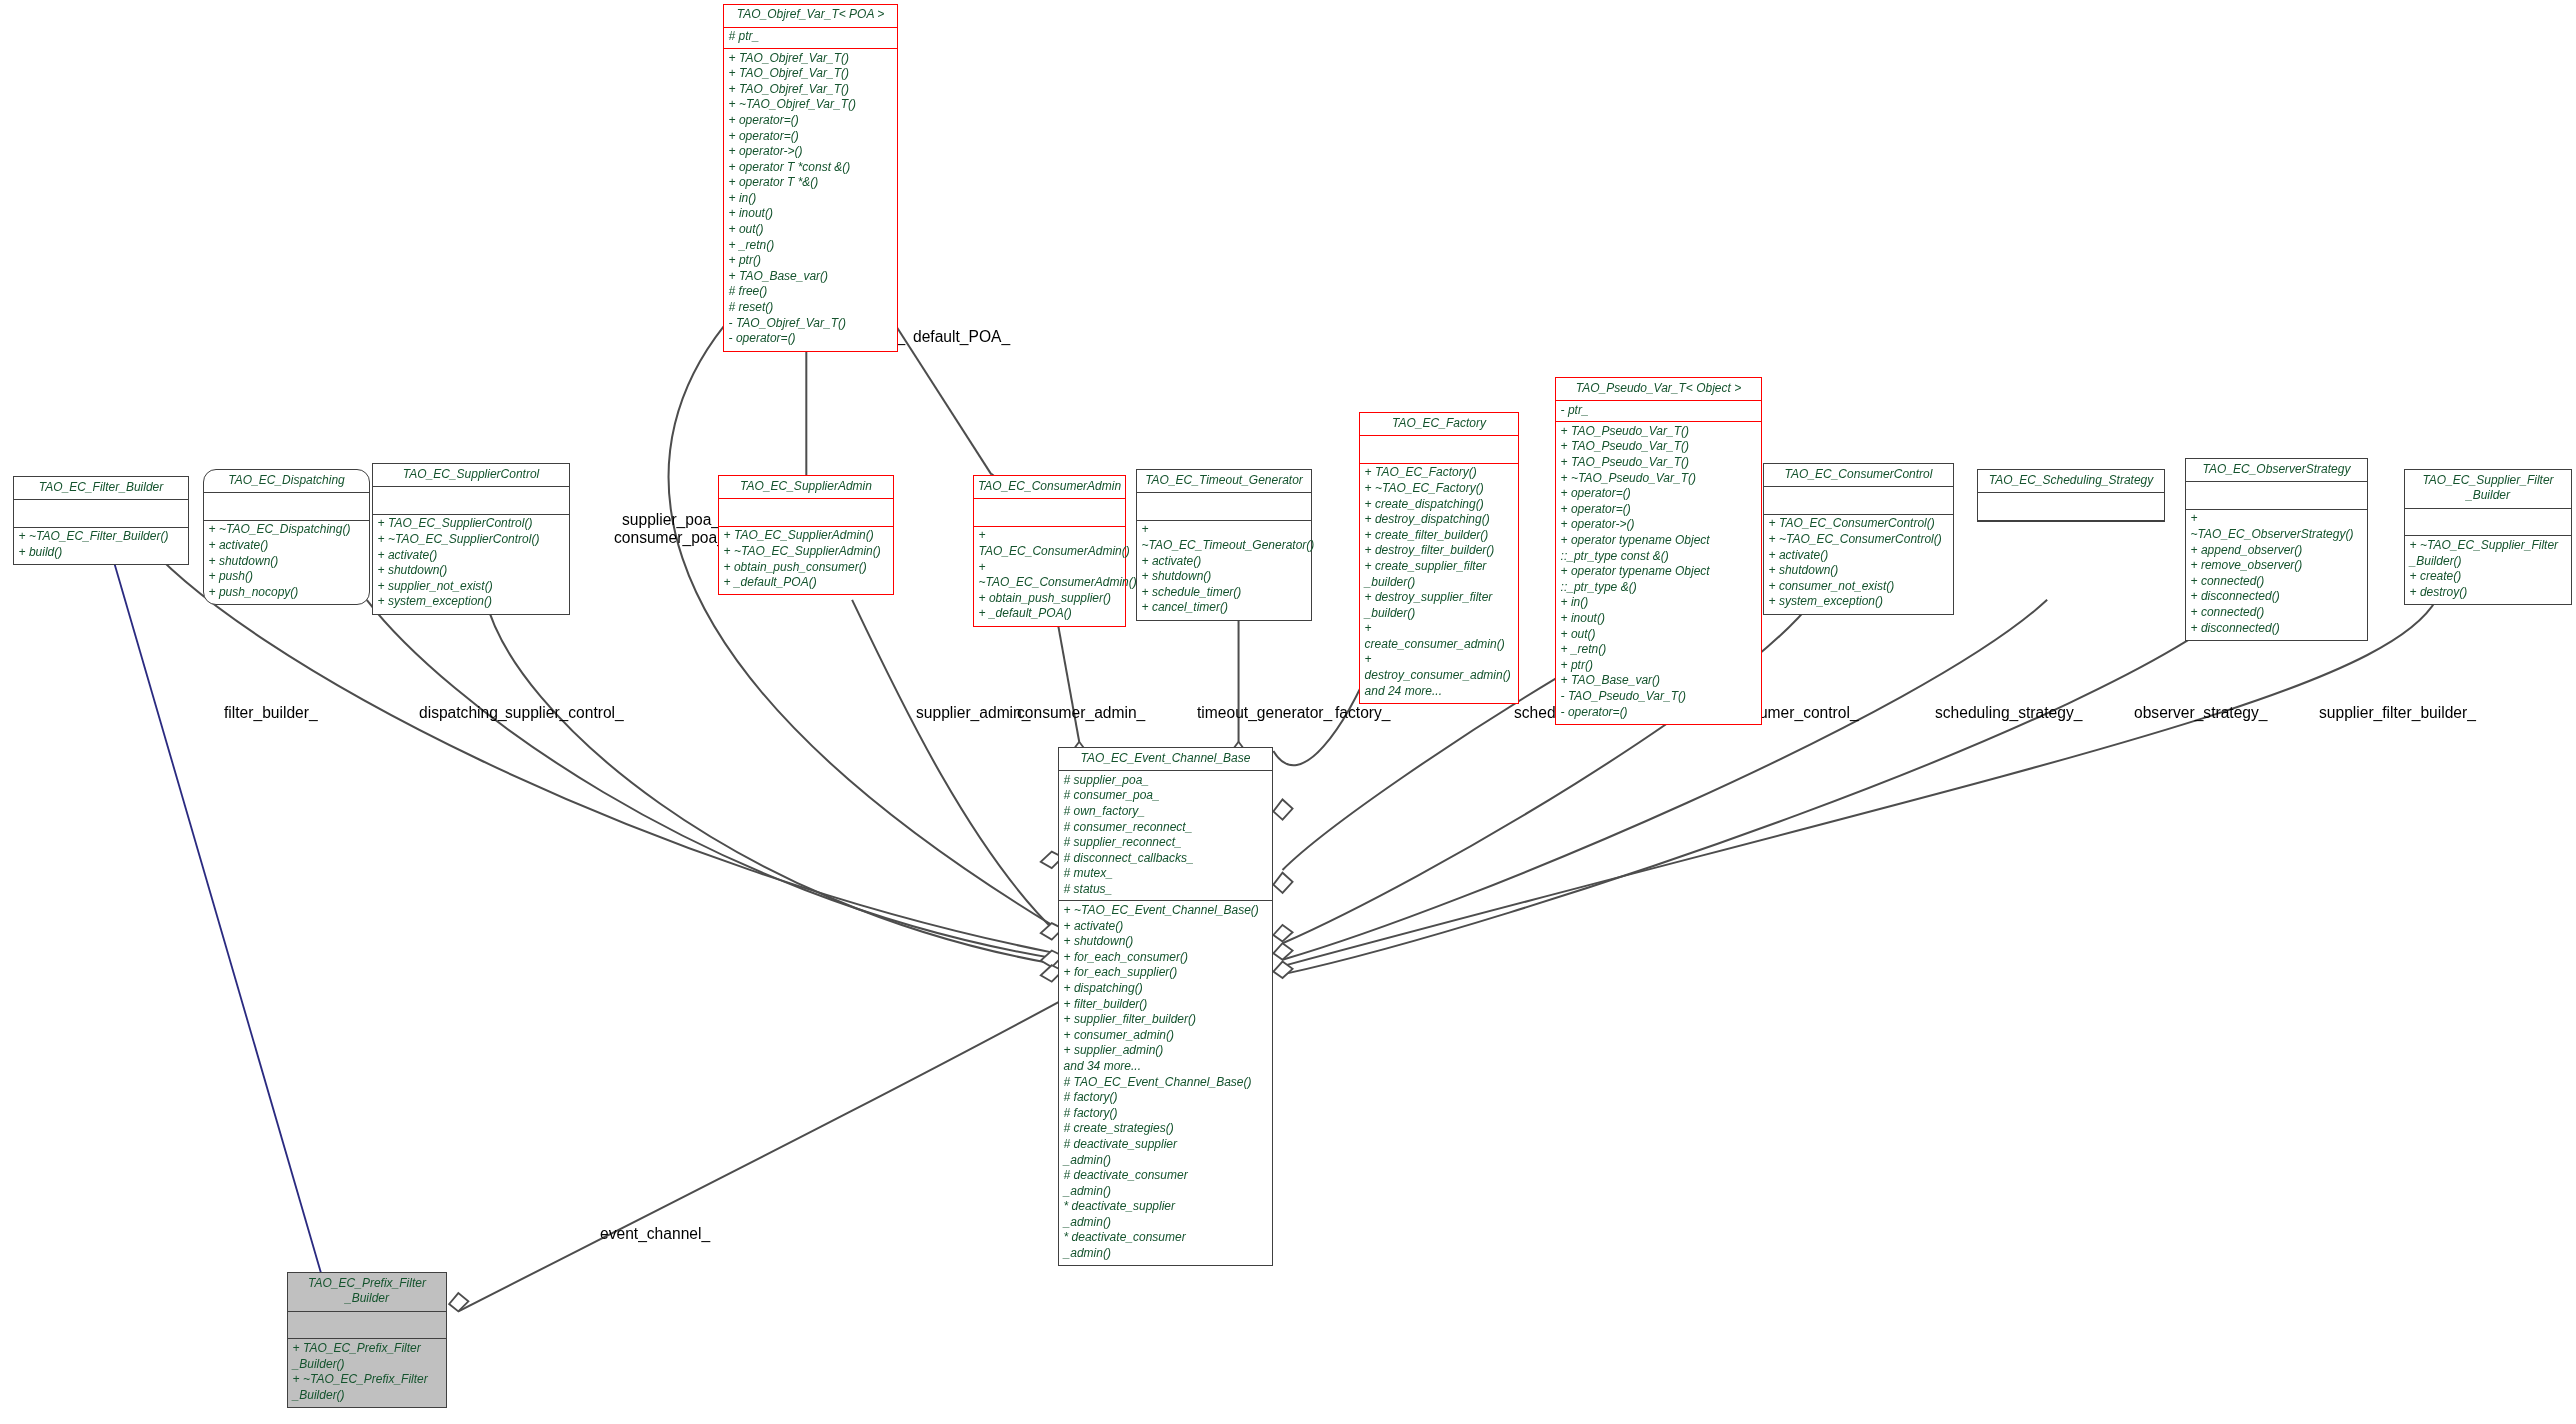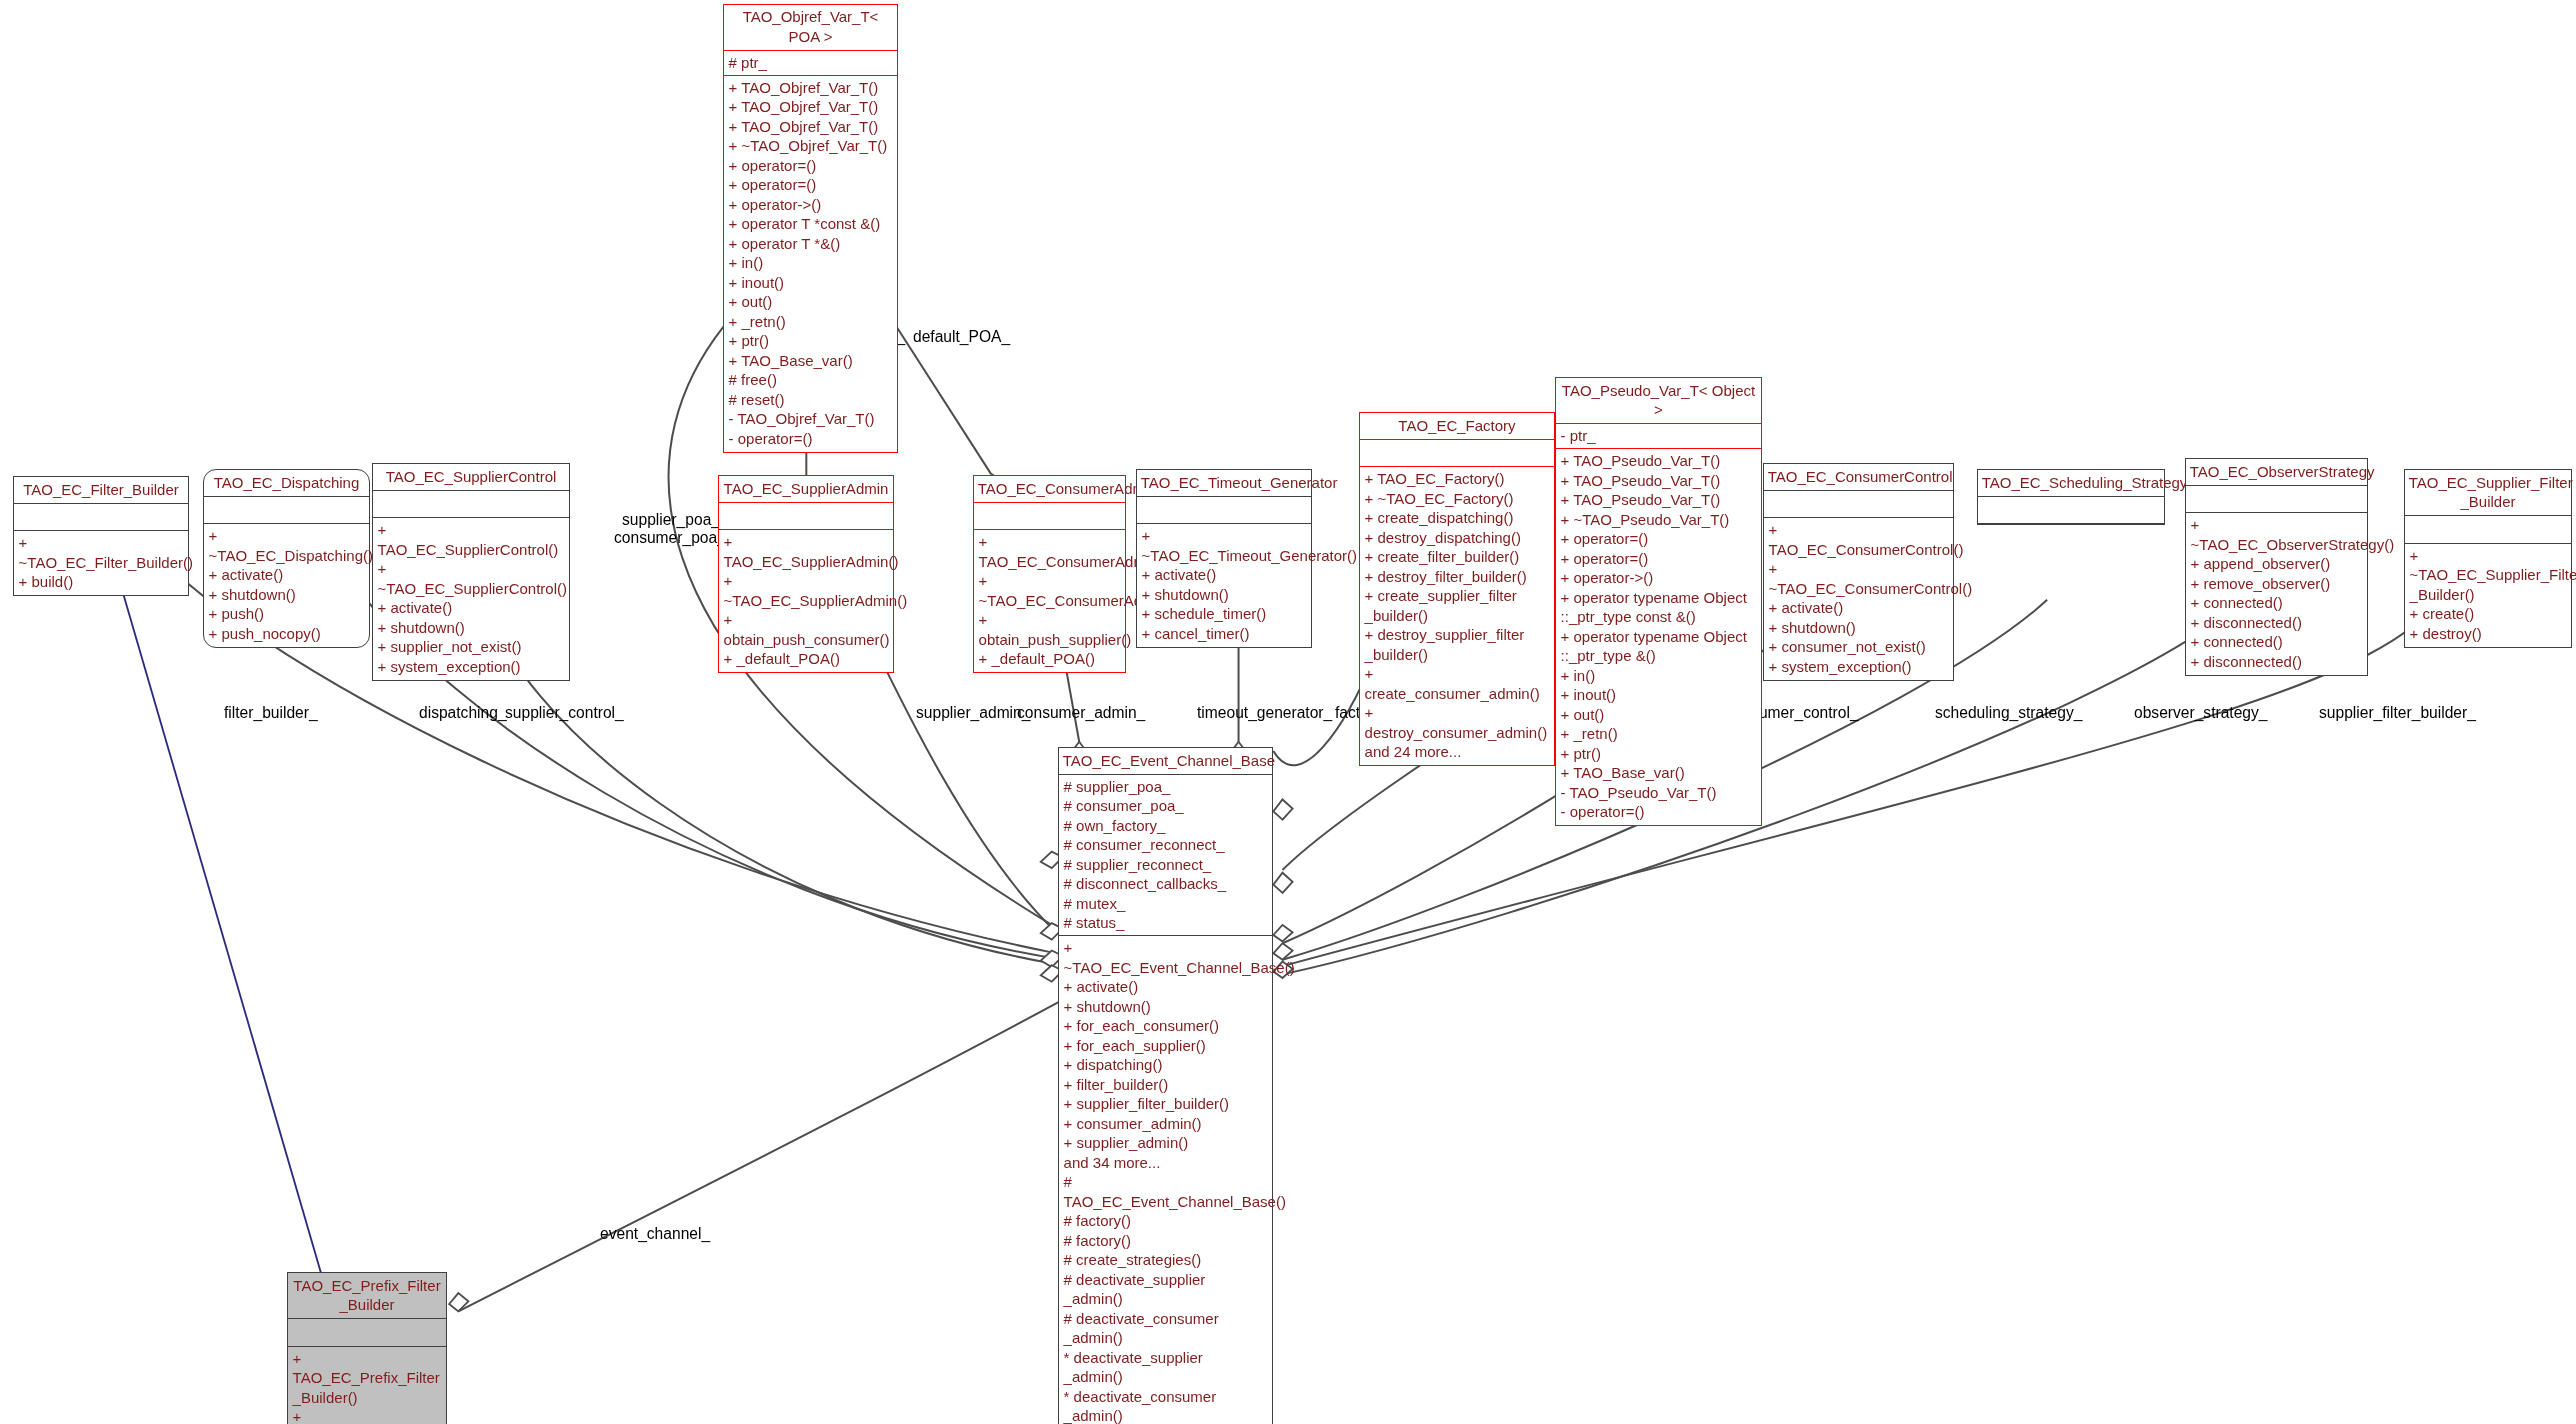--- a/index.html
+++ b/index.html
@@ -21,23 +21,24 @@
     width: 2576px;
     height: 1424px;
     pointer-events: none;
   }
   
   .uml {
     position: absolute;
     box-sizing: border-box;
     background: #ffffff;
     border: 1.8px solid #404040;
-    font-size: 15px;
+    font-size: 12px;
     line-height: 1.30;
-    color: #7f1d1d;
+    color: #14532d;
+    font-style: italic;
   }
   .uml.red {
     border-color: #ff0000;
   }
   .uml.grey {
     background: #c0c0c0;
   }
   .uml .title {
     text-align: center;
     padding: 2.7px 3.7px 3.7px 3.7px;
@@ -238,21 +239,21 @@
     <div class="attrs empty"></div>
     <div class="ops">
       <div class="row">+ ~TAO_EC_Timeout_Generator()</div>
       <div class="row">+ activate()</div>
       <div class="row">+ shutdown()</div>
       <div class="row">+ schedule_timer()</div>
       <div class="row">+ cancel_timer()</div>
     </div>
   </div>
 
-  <div class="uml red" style="left:1359px; top:412px; width:196px;">
+  <div class="uml red" style="left:1359px; top:412px; width:160px;">
     <div class="title">TAO_EC_Factory</div>
     <div class="attrs empty"></div>
     <div class="ops">
       <div class="row">+ TAO_EC_Factory()</div>
       <div class="row">+ ~TAO_EC_Factory()</div>
       <div class="row">+ create_dispatching()</div>
       <div class="row">+ destroy_dispatching()</div>
       <div class="row">+ create_filter_builder()</div>
       <div class="row">+ destroy_filter_builder()</div>
       <div class="row">+ create_supplier_filter

